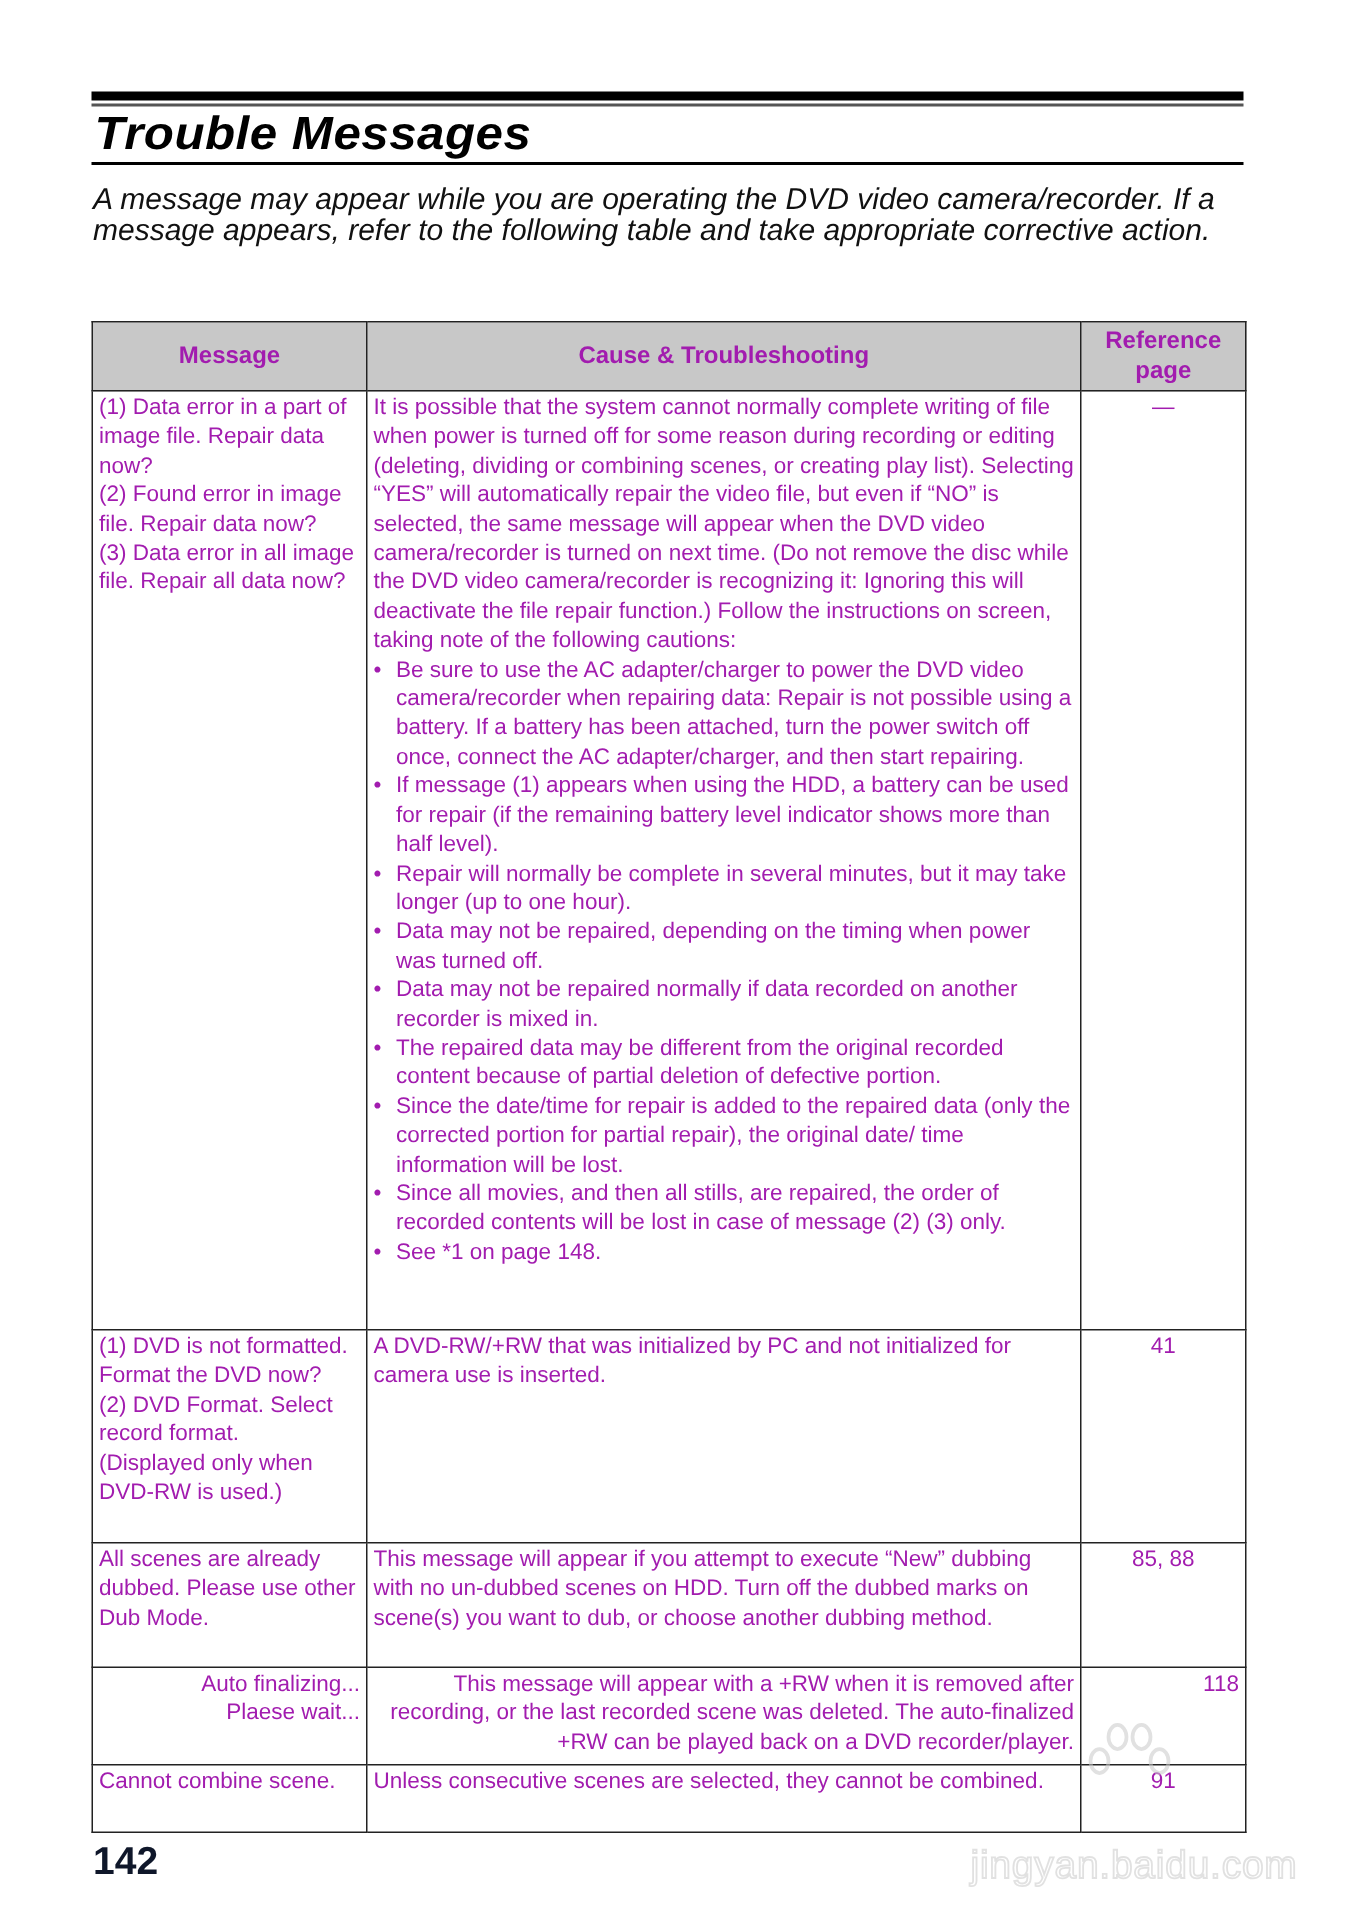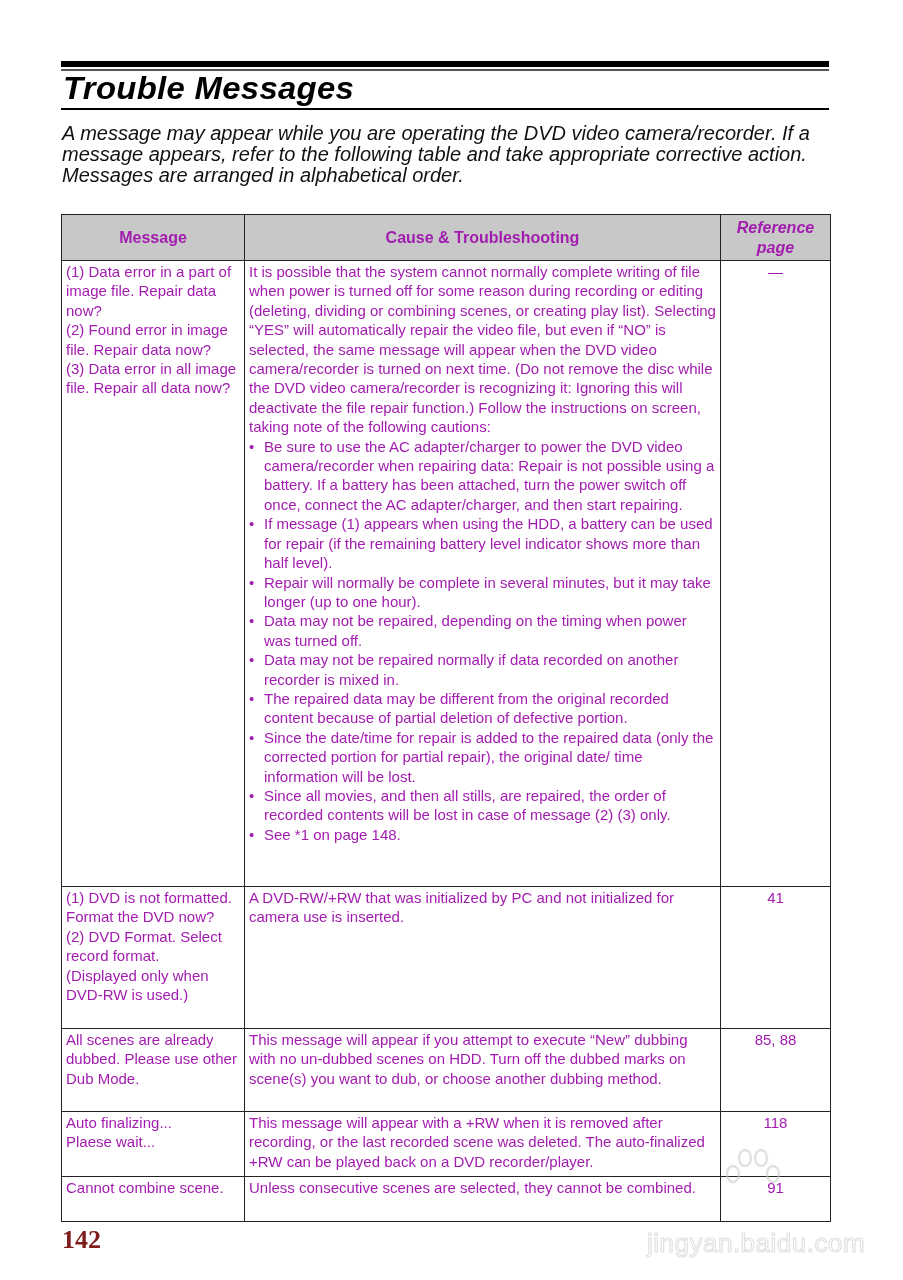--- a/index.html
+++ b/index.html
@@ -111,32 +111,31 @@
       content: "\2022";
       position: absolute;
       left: 0;
       top: 0;
     }
     .cause-p { margin: 0; }
 
     tr.r1 td { height: 622px; }
     tr.r2 td { height: 138px; }
     tr.r3 td { height: 79px; }
-    tr.r4 td { height: 61px; }
+    tr.r4 td { height: 61px; text-align: right; }
     tr.r5 td { height: 41px; }
 
     .page-number {
       position: absolute;
       left: 62px;
       top: 1224px;
       font-weight: bold;
       font-size: 26px;
-      color: #7f1d1d;
+      color: #0f172a;
       line-height: 32px;
-      font-family: Liberation Serif, serif;
     }
 
     .watermark {
       position: absolute;
       left: 645px;
       top: 1148px;
       width: 210px;
       height: 128px;
       pointer-events: none;
       opacity: 0.55;
@@ -175,35 +174,34 @@
 <body>
 
 <div class="top-rule-thick"></div>
 <div class="top-rule-thin"></div>
 
 <h1 class="page-title" style="margin:0;">Trouble Messages</h1>
 <div class="title-underline"></div>
 
 <div class="intro">
   <p>A message may appear while you are operating the DVD video camera/recorder. If a message appears, refer to the following table and take appropriate corrective action.</p>
-  <p>Messages are arranged in alphabetical order.</p>
 </div>
 
 <table class="trouble">
   <colgroup>
     <col class="c-msg">
     <col class="c-cause">
     <col class="c-ref">
   </colgroup>
   <thead>
     <tr>
       <th>Message</th>
       <th>Cause &amp; Troubleshooting</th>
       <th>
-        <span style="display:inline-block;width:88px;font-style:italic;">Reference page</span>
+        <span style="display:inline-block;width:88px;">Reference page</span>
       </th>
     </tr>
   </thead>
   <tbody>
 
     <tr class="r1">
       <td>
         <div>(1) Data error in a part of image file. Repair data now?</div>
         <div>(2) Found error in image file. Repair data now?</div>
         <div>(3) Data error in all image file. Repair all data now?</div>

